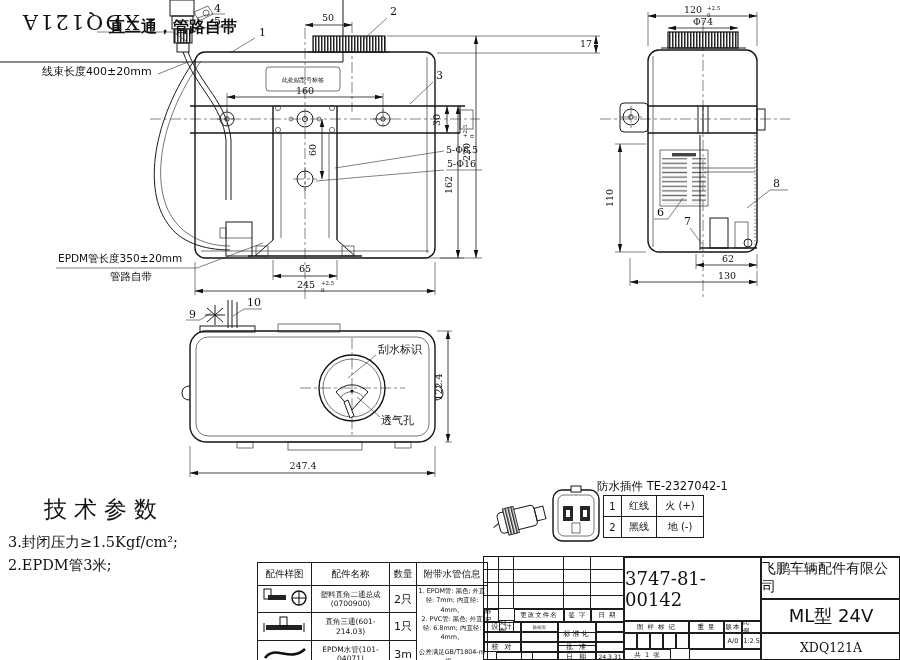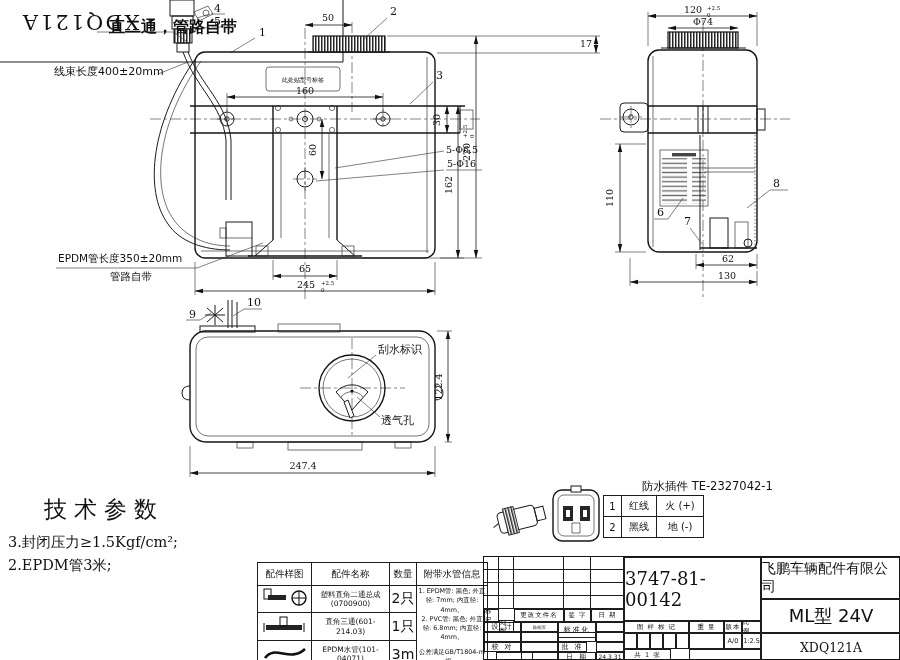--- a/index.html
+++ b/index.html
@@ -18,25 +18,25 @@
   .abs{position:absolute;box-sizing:border-box;}
   
   #tech{left:8px;top:494px;width:255px;}
   #tech .tt{font-size:23px;letter-spacing:7px;padding-left:36px;margin-bottom:6px;}
   #tech .it{font-size:14.5px;line-height:23px;font-family:"DejaVu Serif",serif;}
   
   table{border-collapse:collapse;table-layout:fixed;}
   td,th{border:1px solid #1d1d1d;padding:0;overflow:hidden;}
   #pintab{left:603px;top:495px;}
   #pintab td{font-size:10px;text-align:center;height:20px;font-family:"DejaVu Sans",sans-serif;}
-  #pintitle{left:597px;top:479px;font-size:11.5px;margin-left:45px;}
+  #pintitle{left:597px;top:479px;font-size:11.5px;}
   
   #parts{left:257px;top:562px;}
   #parts th{font-size:9.5px;font-weight:normal;height:22px;}
-  #parts td{text-align:center;font-size:14px;height:25px;}
+  #parts td{text-align:center;font-size:11px;height:25px;}
   #parts .pname{font-size:7.5px;line-height:1.25;}
   #parts .info{font-size:6.4px;line-height:1.45;text-align:center;vertical-align:middle;padding:1px;}
   #parts .info .gap{margin-top:5px;}
   
   #tb{left:483px;top:556px;width:417px;height:104px;border:1.3px solid #141414;}
   #tb .c{position:absolute;box-sizing:border-box;border:.8px solid #1d1d1d;
          display:flex;align-items:center;justify-content:center;overflow:hidden;}
   #tb .s{font-size:7px;letter-spacing:2px;}
   #tb .s2{font-size:6.5px;letter-spacing:1px;}
   .grid-rev{position:absolute;left:0;top:0;width:140px;height:52px;display:grid;
@@ -418,21 +418,21 @@
       <rect x="566" y="510" width="4" height="7" fill="#fff"></rect>
       <rect x="580" y="506" width="10" height="15" fill="#262626"></rect>
       <rect x="583" y="510" width="4" height="7" fill="#fff"></rect>
       <rect class="t" x="572" y="523" width="8" height="10"></rect>
     </g>
   </g>
 </svg>
 
 
 <div class="abs" style="left:109px;top:17px;font-size:16px;font-weight:bold;">直二通，管路自带</div>
-<div class="abs" style="left:42px;top:64px;font-size:11px;margin-left:12px;">线束长度400±20mm</div>
+<div class="abs" style="left:42px;top:64px;font-size:11px;">线束长度400±20mm</div>
 <div class="abs" style="left:58px;top:252px;font-size:10.5px;">EPDM管长度350±20mm</div>
 <div class="abs" style="left:110px;top:270px;font-size:10.5px;">管路自带</div>
 
 
 <div class="abs" id="tech">
   <div class="tt">技术参数</div>
   <div class="it">3.封闭压力≥1.5Kgf/cm²;</div>
   <div class="it">2.EPDM管3米;</div>
 </div>
 
@@ -536,29 +536,29 @@
         <i></i>
   </div>
   <div class="c s2" style="left:0;top:52px;width:15px;height:13px">标记</div>
   <div class="c s2" style="left:15px;top:63px;width:15px;height:13px">处数</div>
   <div class="c s2" style="left:30px;top:52px;width:50px;height:13px">更改文件名</div>
   <div class="c s2" style="left:80px;top:52px;width:27px;height:13px">签 字</div>
   <div class="c s2" style="left:107px;top:52px;width:33px;height:13px">日 期</div>
 
   <div class="c s" style="left:0;top:65px;width:37px;height:10px">设 计</div>
   <div class="c" style="left:37px;top:65px;width:37px;height:10px;font-size:4.5px;color:#333">陈晓军</div>
-  <div class="c s" style="left:74px;top:65px;width:38px;height:16px">标准化</div>
+  <div class="c s" style="left:74px;top:65px;width:38px;height:24px">标准化</div>
   <div class="c" style="left:112px;top:65px;width:28px;height:10px"></div>
   <div class="c" style="left:0;top:75px;width:37px;height:10px"></div>
   <div class="c" style="left:37px;top:75px;width:37px;height:10px"></div>
   <div class="c" style="left:74px;top:75px;width:38px;height:10px"></div>
   <div class="c" style="left:112px;top:75px;width:28px;height:10px"></div>
   <div class="c s" style="left:0;top:85px;width:37px;height:10px">校 对</div>
   <div class="c" style="left:37px;top:85px;width:37px;height:10px"></div>
-  <div class="c s" style="left:74px;top:85px;width:29px;height:10px">批 准</div>
+  <div class="c s" style="left:74px;top:85px;width:38px;height:10px">批 准</div>
   <div class="c" style="left:112px;top:85px;width:28px;height:10px"></div>
   <div class="c s" style="left:12px;top:95px;width:37px;height:21px">审 核</div>
   <div class="c" style="left:37px;top:95px;width:37px;height:9px"></div>
   <div class="c s" style="left:74px;top:95px;width:38px;height:9px">日 期</div>
   <div class="c" style="left:112px;top:95px;width:28px;height:9px;font-size:6px">24.3.31</div>
 
   <div class="c" style="left:140px;top:0;width:137px;height:64px;font-size:18px;font-family:'DejaVu Serif',serif">3747-81-00142</div>
   <div class="c s2" style="left:140px;top:64px;width:65px;height:12px">图 样 标 记</div>
   <div class="c s2" style="left:205px;top:64px;width:35px;height:12px">重 量</div>
   <div class="c s2" style="left:240px;top:64px;width:18px;height:12px">版本</div>

